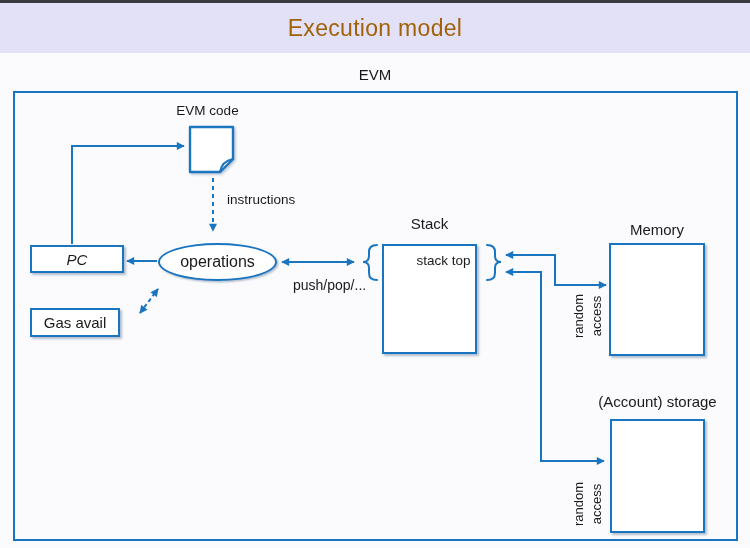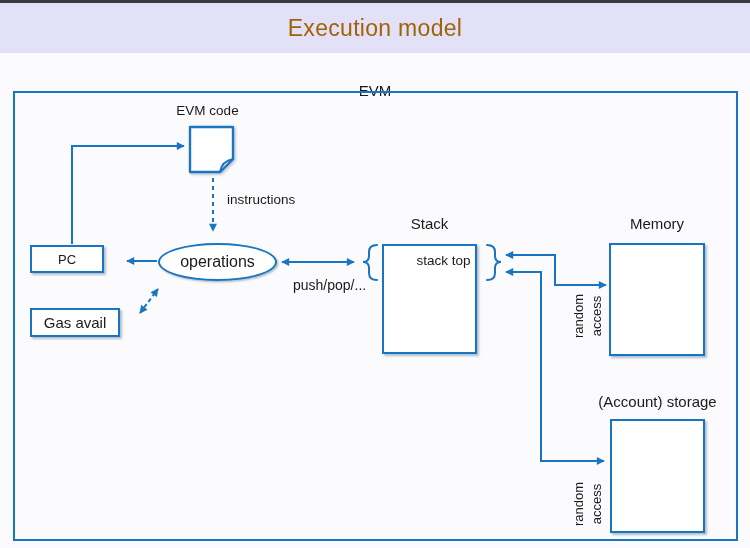--- a/index.html
+++ b/index.html
@@ -7,40 +7,40 @@
     width:750px;height:548px;position:relative;overflow:hidden;
     background:#fbfbfd;
     font-family:"Liberation Sans","DejaVu Sans",sans-serif;
     color:#1a1a1a;
   }
   .abs{position:absolute;}
   #topbar{left:0;top:0;width:750px;height:3px;background:#3a3a40;}
   #banner{left:0;top:3px;width:750px;height:50px;background:#e3e1f8;
     display:flex;align-items:center;justify-content:center;}
   #banner .title{font-size:23px;color:#a16207;letter-spacing:.3px;}
-  #evm-label{left:12px;top:66px;width:726px;text-align:center;font-size:15px;margin-top:16px;}
+  #evm-label{left:12px;top:66px;width:726px;text-align:center;font-size:15px;}
   #evm-box{left:13px;top:91px;width:725px;height:450px;border:2px solid #1a75c0;
     box-sizing:border-box;background:transparent;}
   .node-box{
     border:2px solid #1a75c0;background:#fff;box-sizing:border-box;
     display:flex;align-items:center;justify-content:center;
     box-shadow:1.5px 1.5px 2px rgba(120,140,165,.55);
   }
   #evm-code-label{left:160px;top:103px;width:95px;text-align:center;font-size:13.5px;}
   #instructions-label{left:227px;top:192px;font-size:13.5px;}
-  #pc-box{left:30px;top:245px;width:74px;height:28px;font-size:13px;}
+  #pc-box{left:30px;top:245px;width:94px;height:28px;font-size:15px;font-style:italic;}
   #gas-box{left:30px;top:308px;width:90px;height:29px;font-size:15px;}
   #operations-ellipse{left:158px;top:243px;width:119px;height:38px;border-radius:50%;
     font-size:16px;}
   #push-pop-label{left:275px;top:277px;font-size:14px;padding-left:18px;}
   #stack-label{left:382px;top:215px;width:95px;text-align:center;font-size:15px;}
   #stack-box{left:382px;top:244px;width:95px;height:110px;align-items:flex-start;
     justify-content:center;padding-left:28px;}
   #stack-box .inner{margin-top:7px;font-size:13.5px;}
-  #memory-label{left:609px;top:215px;width:96px;text-align:center;font-size:15px;}
+  #memory-label{left:609px;top:221px;width:96px;text-align:center;font-size:15px;}
   #memory-box{left:609px;top:243px;width:96px;height:113px;}
   #storage-label{left:580px;top:393px;width:155px;text-align:center;font-size:15px;}
   #storage-box{left:610px;top:419px;width:95px;height:114px;}
   .rot-label{
     width:60px;height:44px;font-size:13px;line-height:1.35;text-align:center;
     transform:rotate(-90deg);transform-origin:center;
     display:flex;align-items:center;justify-content:center;flex-wrap:wrap;
     word-spacing:60px; 
   }
   #ra-memory{left:558px;top:294px;}

